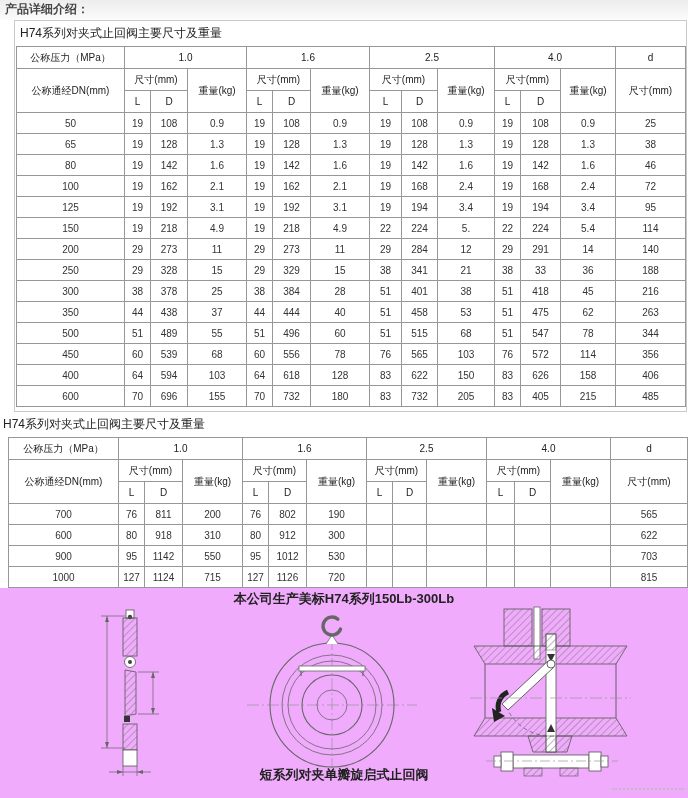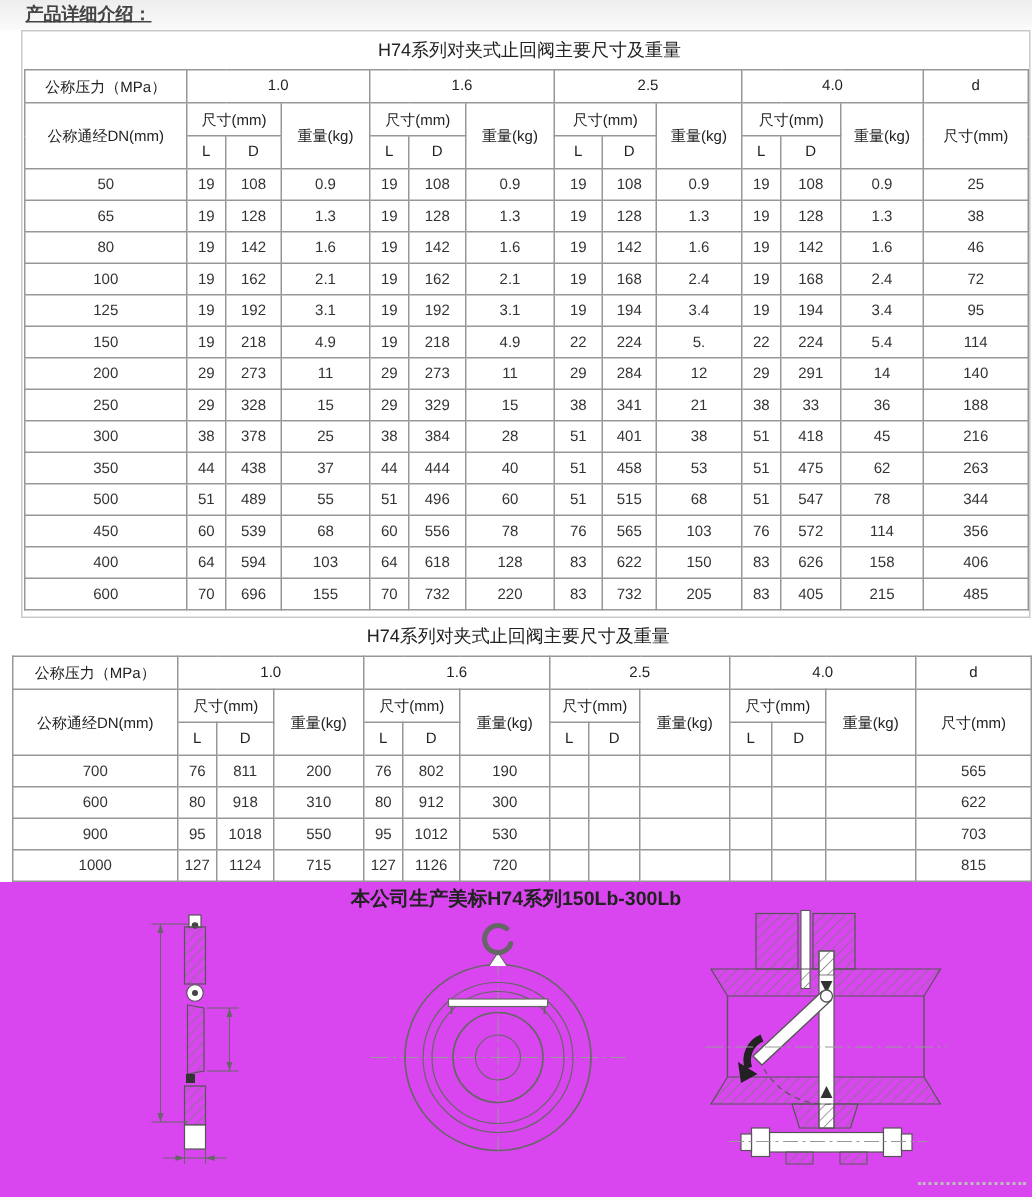--- a/index.html
+++ b/index.html
@@ -3,43 +3,43 @@
 <meta charset="utf-8">
 <style>
   html,body{margin:0;padding:0;}
   body{
     width:688px;height:798px;overflow:hidden;background:#fff;
     font-family:"Liberation Sans","DejaVu Sans",sans-serif;color:#333;
   }
   .top-strip{
     height:20px;background:linear-gradient(#ededed,#fbfbfb);
     font-size:12px;font-weight:bold;color:#444;
-    line-height:19px;padding-left:17px;box-sizing:border-box;text-decoration:underline;
+    line-height:19px;padding-left:5px;box-sizing:border-box;
   }
   .section1-box{
     margin-left:14px;width:673px;box-sizing:border-box;
     border:1px solid #c9c9c9;padding:1px 0 4px 0;background:#fff;
   }
-  .section-title{font-size:12px;color:#222;padding:3px 0 4px 5px;text-align:center;}
+  .section-title{font-size:12px;color:#222;padding:3px 0 4px 5px;}
   .section2-wrap{margin-top:1px;}
   .section2-wrap .section-title{padding-left:3px;}
   table.spec{
     border-collapse:collapse;table-layout:fixed;
     font-size:10px;color:#333;text-align:center;
   }
   table.spec th,table.spec td{
     border:1px solid #979797;padding:0;font-weight:normal;
     overflow:hidden;white-space:nowrap;
   }
   table.spec th{height:21px;color:#222;}
   table.spec td{height:20px;}
   th.big-label{font-weight:bold;}
   #table1{margin-left:1px;width:669px;}
   #table2{margin-left:8px;width:679px;}
-  .figures{position:relative;height:210px;background:#d946ef;}
+  .figures{position:relative;height:210px;background:#f0abfc;}
   .fig-title,.fig-caption{
     position:absolute;left:0;right:0;text-align:center;
     font-size:13px;font-weight:bold;color:#222;
   }
   .fig-title{top:2px;}
   .fig-caption{top:178px;}
   .fig{position:absolute;}
   #fig-left{left:95px;top:20px;}
   #fig-mid{left:243px;top:22px;}
   #fig-right{left:468px;top:18px;}
@@ -316,21 +316,21 @@
           <td>158</td>
           <td>406</td>
         </tr>
         <tr>
           <td>600</td>
           <td>70</td>
           <td>696</td>
           <td>155</td>
           <td>70</td>
           <td>732</td>
-          <td>220</td>
+          <td>180</td>
           <td>83</td>
           <td>732</td>
           <td>205</td>
           <td>83</td>
           <td>405</td>
           <td>215</td>
           <td>485</td>
         </tr>
       </tbody>
   </table>
@@ -417,21 +417,21 @@
           <td></td>
           <td></td>
           <td></td>
           <td></td>
           <td></td>
           <td>622</td>
         </tr>
         <tr>
           <td>900</td>
           <td>95</td>
-          <td>1018</td>
+          <td>1142</td>
           <td>550</td>
           <td>95</td>
           <td>1012</td>
           <td>530</td>
           <td></td>
           <td></td>
           <td></td>
           <td></td>
           <td></td>
           <td></td>
@@ -535,14 +535,15 @@
     <rect x="45" y="149" width="76" height="13" fill="#fff" stroke="#555" stroke-width="0.8"></rect>
     <rect x="33" y="146" width="12" height="19" fill="#fff" stroke="#555" stroke-width="0.8"></rect>
     <rect x="121" y="146" width="12" height="19" fill="#fff" stroke="#555" stroke-width="0.8"></rect>
     <rect x="26" y="150" width="7" height="11" fill="#fff" stroke="#555" stroke-width="0.8"></rect>
     <rect x="133" y="150" width="7" height="11" fill="#fff" stroke="#555" stroke-width="0.8"></rect>
     <rect x="56" y="162" width="18" height="8" fill="url(#h3)" stroke="#555" stroke-width="0.6"></rect>
     <rect x="92" y="162" width="18" height="8" fill="url(#h3)" stroke="#555" stroke-width="0.6"></rect>
     <line x1="18" y1="155" x2="150" y2="155" stroke="#999" stroke-width="0.7" stroke-dasharray="10 3 2 3"></line>
   </svg>
 
+  <div class="fig-caption">短系列对夹单瓣旋启式止回阀</div>
   <div class="dots-artifact"></div>
 </div>
 
 </body></html>

